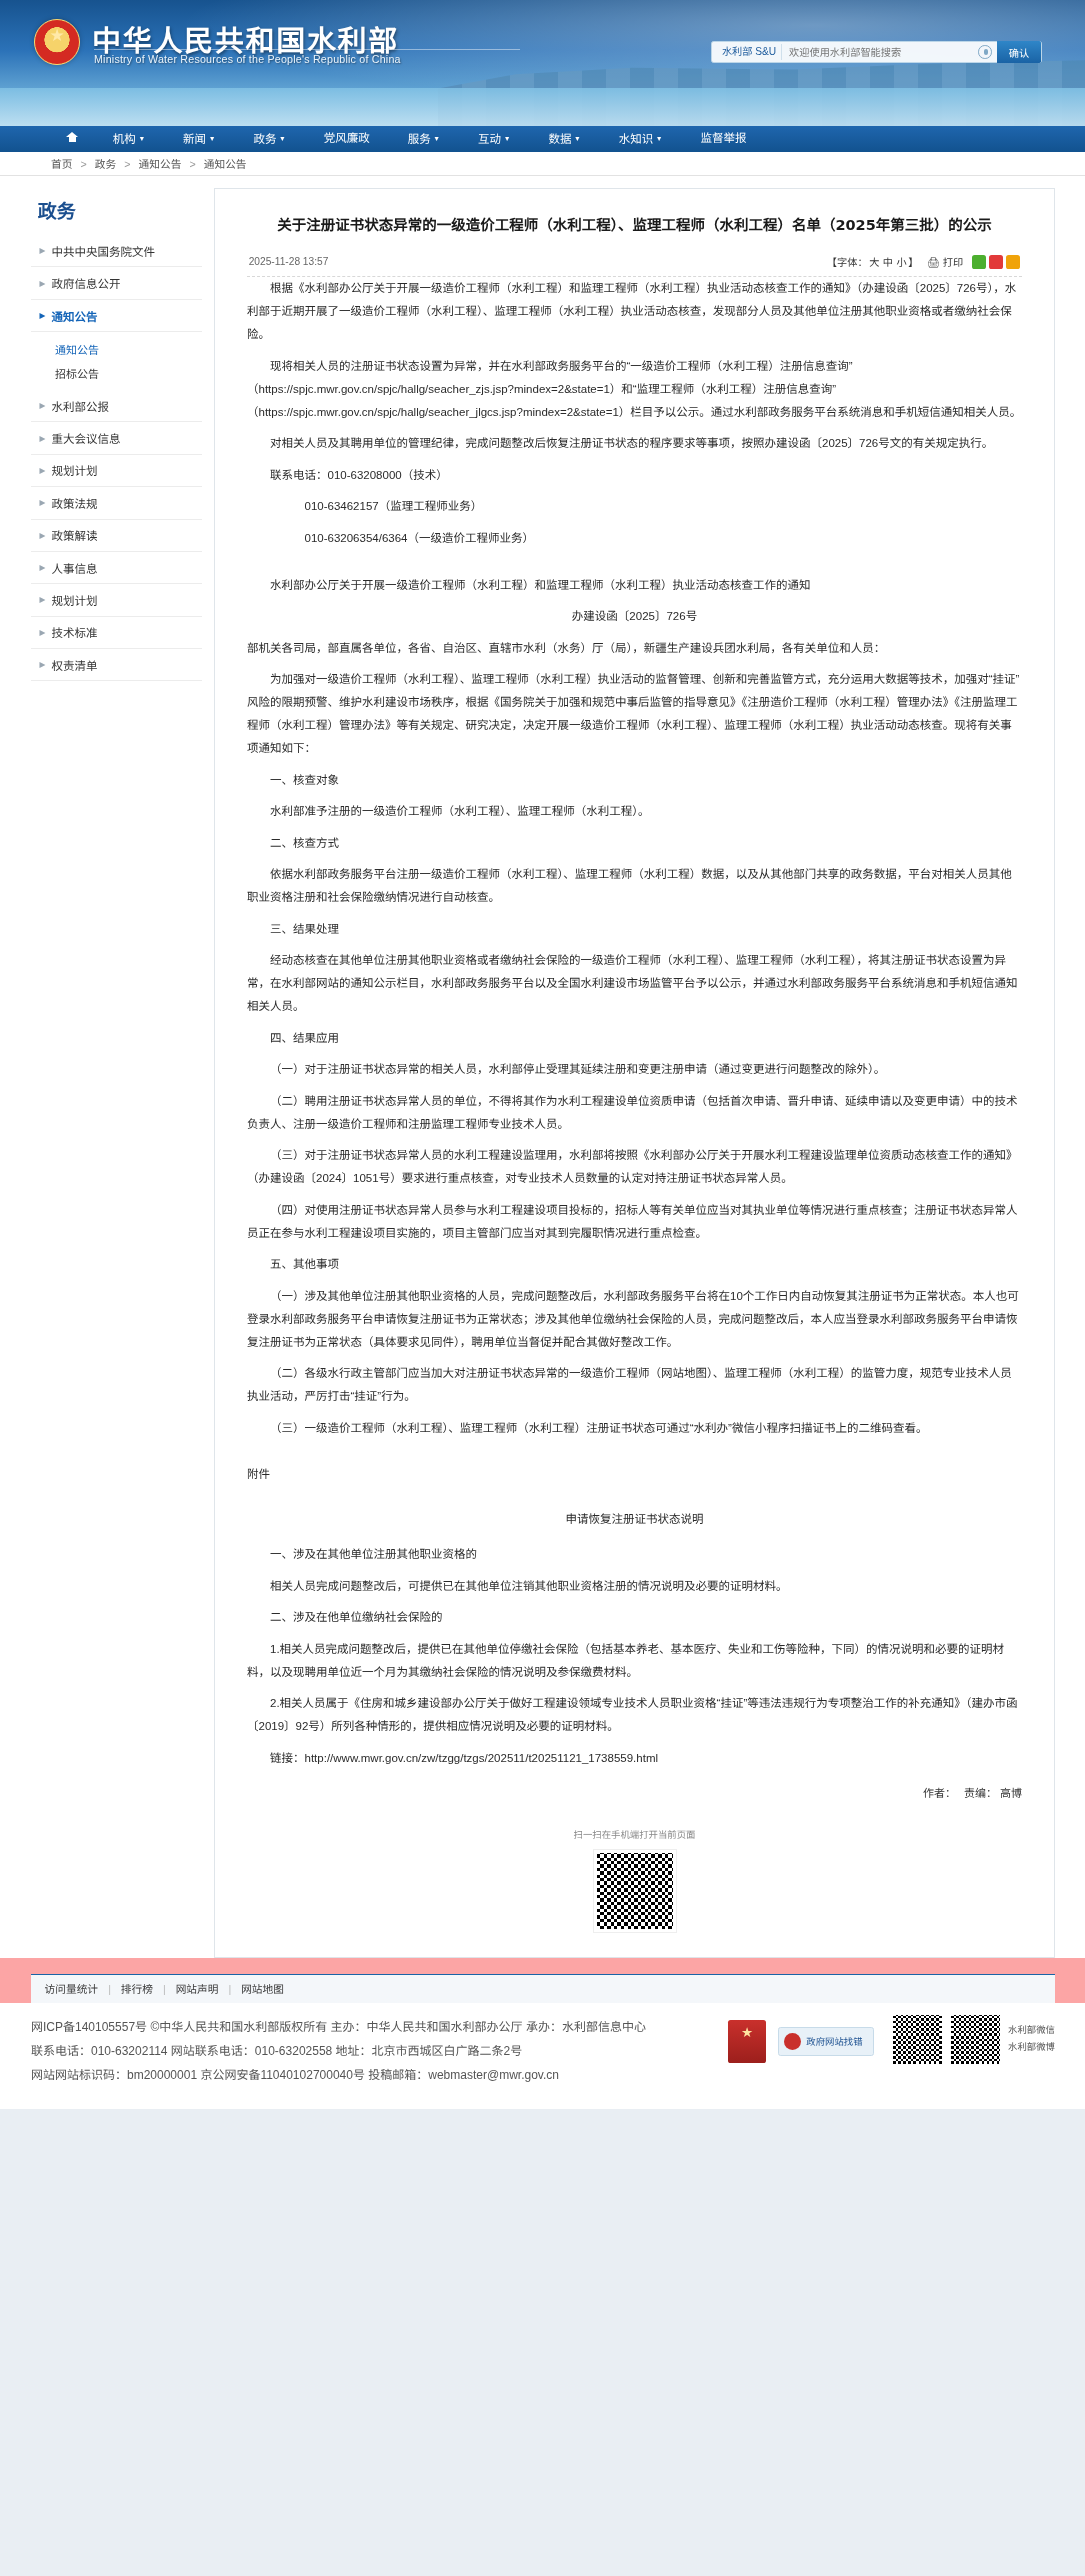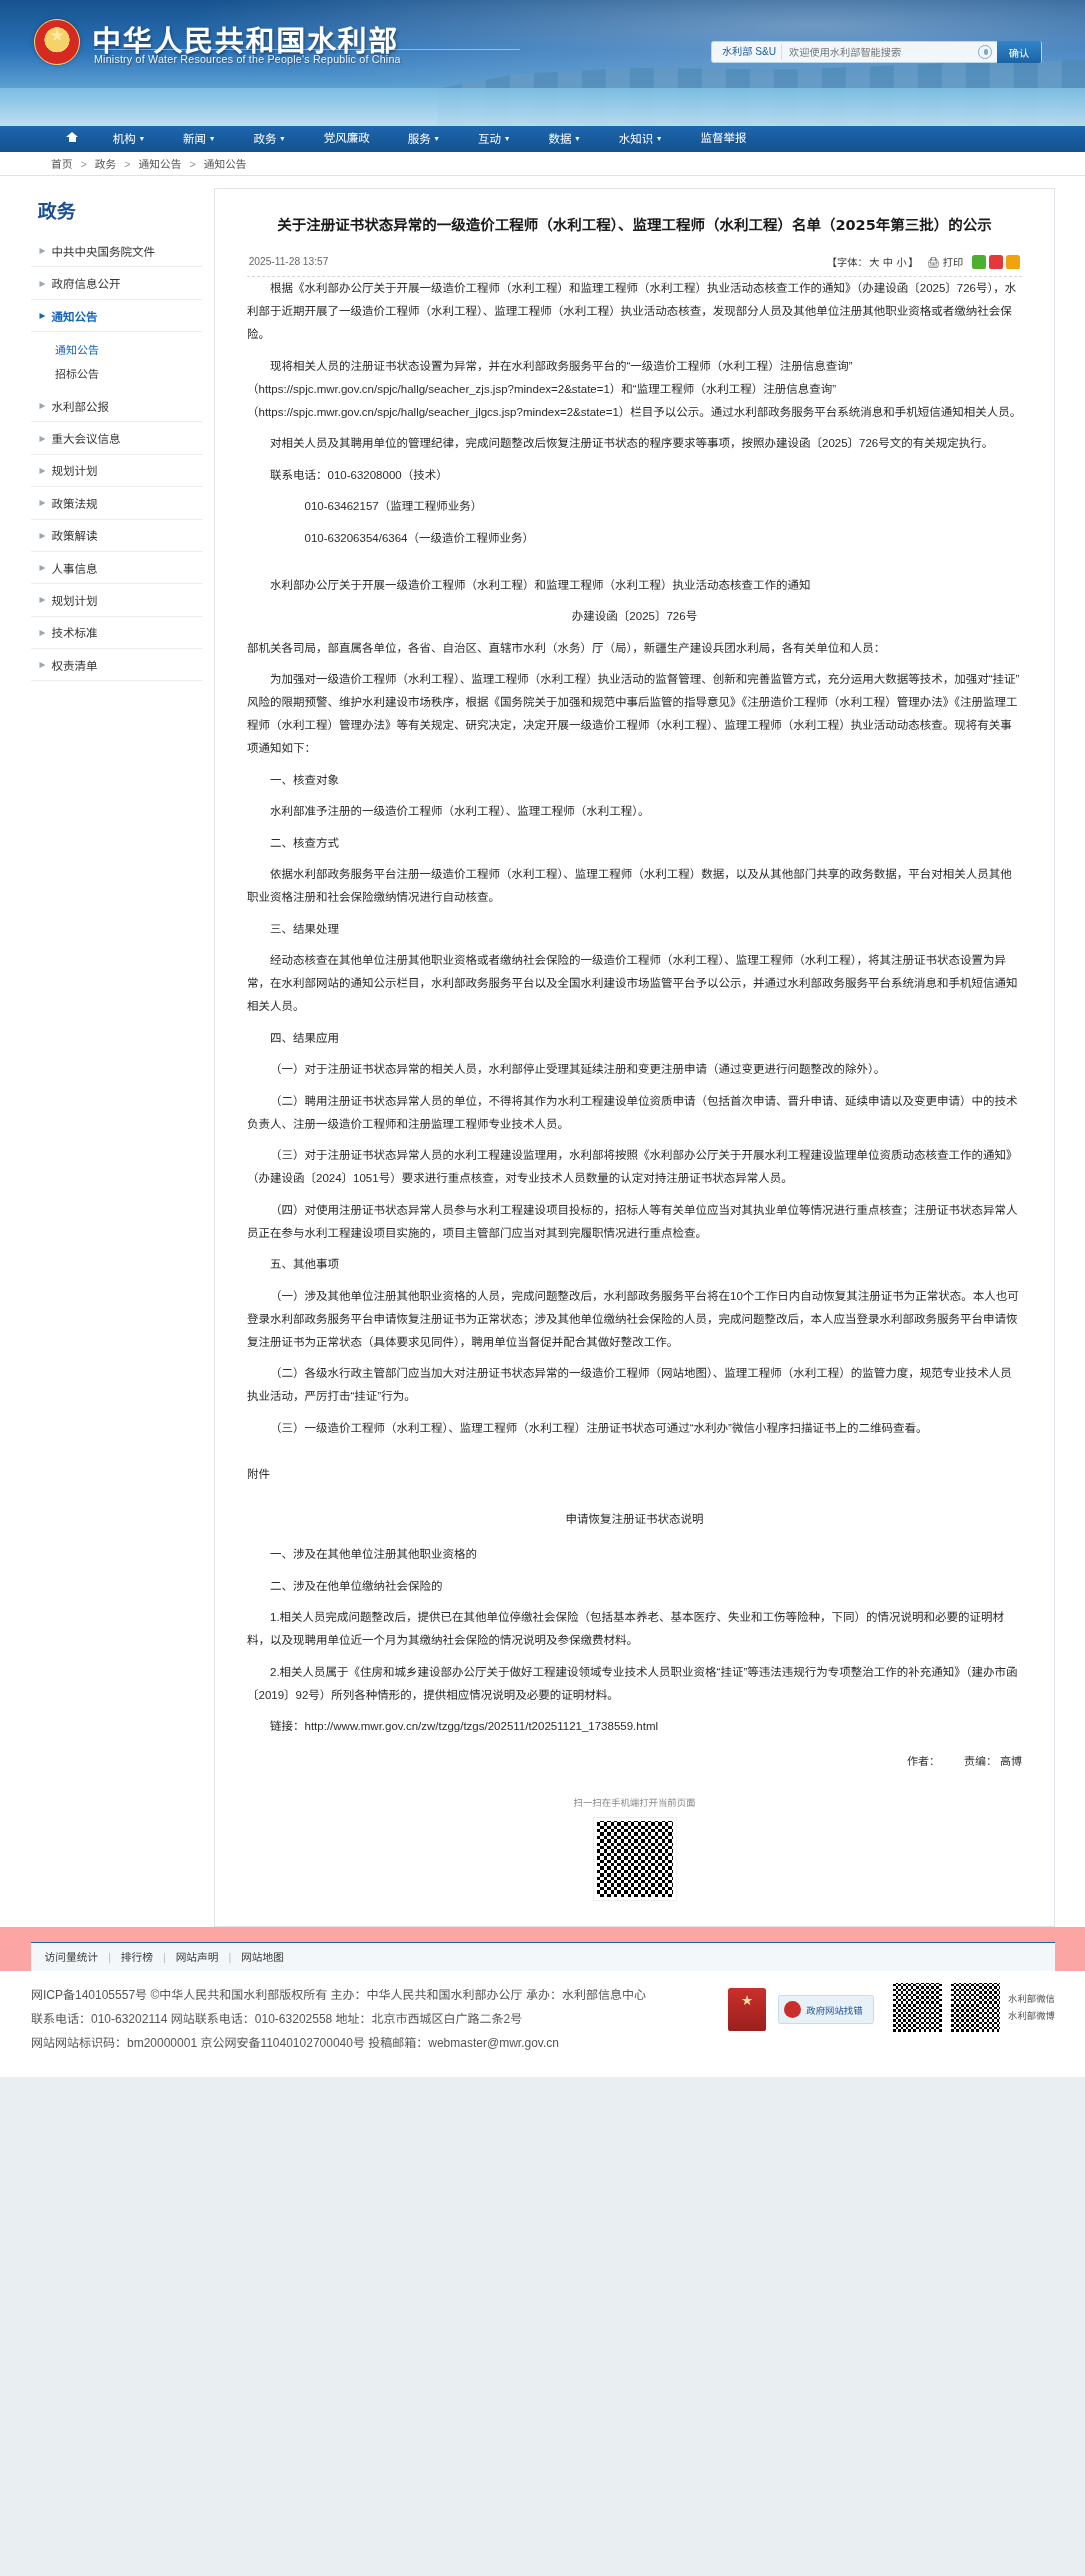--- a/index.html
+++ b/index.html
@@ -148,21 +148,21 @@
   .share .qq { background:#f0a30a; }
 
   .art-body { font-size:11.5px; color:#2a2a2a; line-height:2.0; }
   .art-body p { margin:0 0 8.5px 0; text-indent:2em; }
   .art-body p.noind { text-indent:0; }
   .art-body .docno { text-indent:0; text-align:center; margin-top:2px; }
   .art-body .subtitle { text-indent:0; text-align:center; margin:22px 0 12px 0; }
   .art-body .gap { height:15.4px; }
   .art-link { color:#2a2a2a; word-break:break-all; }
   .author { text-align:right; color:#333; font-size:11px; margin-top:12px; }
-  .author span { margin-left:24px; }
+  .author span { margin-left:8px; }
 
   .qr-block { text-align:center; margin-top:22px; }
   .qr-cap { font-size:9.4px; color:#888; margin-bottom:5.1px; }
   .qr {
     width:82px; height:82px; margin:0 auto; background:#fff;
     background-image:
       repeating-linear-gradient(90deg,#000 0 3.4px, #fff 3.4px 6.8px),
       repeating-linear-gradient(0deg,#000 0 3.4px, #fff 3.4px 6.8px);
     background-blend-mode: difference;
     border:3.4px solid #fff; outline:0.9px solid #eee;
@@ -350,20 +350,21 @@
         <p>（四）对使用注册证书状态异常人员参与水利工程建设项目投标的，招标人等有关单位应当对其执业单位等情况进行重点核查；注册证书状态异常人员正在参与水利工程建设项目实施的，项目主管部门应当对其到完履职情况进行重点检查。</p>
         <p>五、其他事项</p>
         <p>（一）涉及其他单位注册其他职业资格的人员，完成问题整改后，水利部政务服务平台将在10个工作日内自动恢复其注册证书为正常状态。本人也可登录水利部政务服务平台申请恢复注册证书为正常状态；涉及其他单位缴纳社会保险的人员，完成问题整改后，本人应当登录水利部政务服务平台申请恢复注册证书为正常状态（具体要求见同件），聘用单位当督促并配合其做好整改工作。</p>
         <p>（二）各级水行政主管部门应当加大对注册证书状态异常的一级造价工程师（网站地图）、监理工程师（水利工程）的监管力度，规范专业技术人员执业活动，严厉打击“挂证”行为。</p>
         <p>（三）一级造价工程师（水利工程）、监理工程师（水利工程）注册证书状态可通过“水利办”微信小程序扫描证书上的二维码查看。</p>
 
         <div class="gap"></div>
         <p class="noind">附件</p>
         <p class="subtitle">申请恢复注册证书状态说明</p>
         <p>一、涉及在其他单位注册其他职业资格的</p>
+        <p>相关人员完成问题整改后，可提供已在其他单位注销其他职业资格注册的情况说明及必要的证明材料。</p>
         <p>二、涉及在他单位缴纳社会保险的</p>
         <p>1.相关人员完成问题整改后，提供已在其他单位停缴社会保险（包括基本养老、基本医疗、失业和工伤等险种，下同）的情况说明和必要的证明材料，以及现聘用单位近一个月为其缴纳社会保险的情况说明及参保缴费材料。</p>
         <p>2.相关人员属于《住房和城乡建设部办公厅关于做好工程建设领域专业技术人员职业资格“挂证”等违法违规行为专项整治工作的补充通知》（建办市函〔2019〕92号）所列各种情形的，提供相应情况说明及必要的证明材料。</p>
         <p class="art-link">链接：http://www.mwr.gov.cn/zw/tzgg/tzgs/202511/t20251121_1738559.html</p>
 
         <div class="author">
           <span>作者：</span><span>责编： 高博</span>
         </div>
 
         <div class="qr-block">

